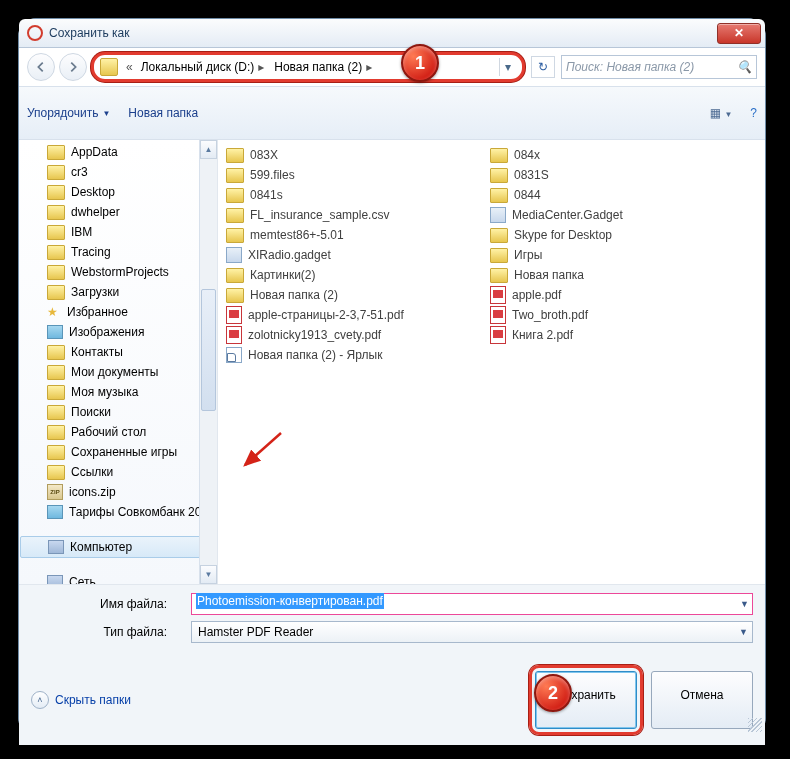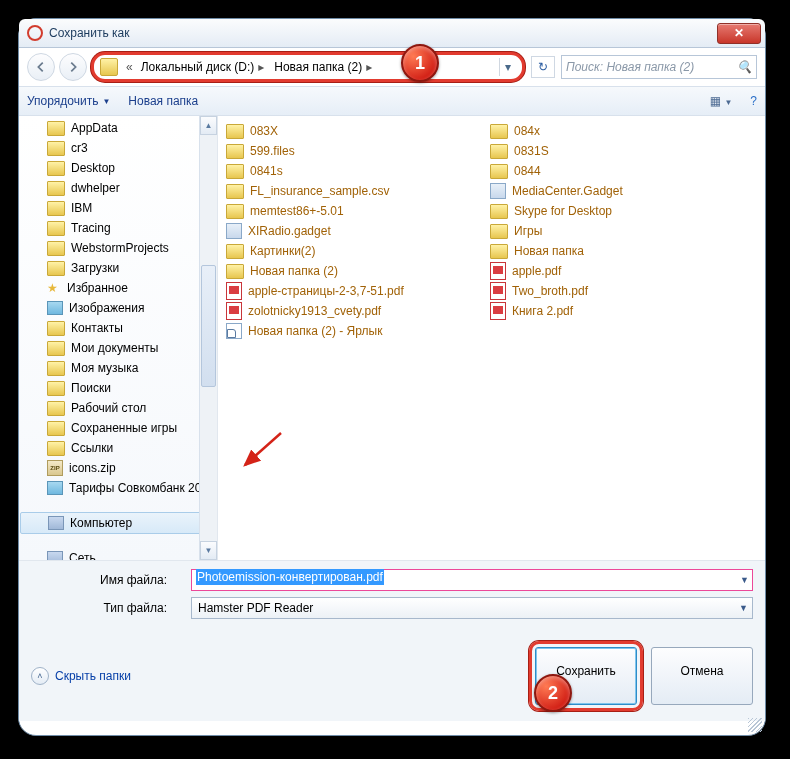--- a/index.html
+++ b/index.html
@@ -15,41 +15,41 @@
 .crumb-wrap{flex:1;display:flex;align-items:center;height:24px;border:3px solid #e23b2f;border-radius:14px;padding:0 6px;background:#fff;min-width:0;position:relative;box-shadow:0 0 0 1px #a81e14}
 .crumb-wrap .mini{width:16px;height:16px;background:linear-gradient(#fff2a6,#e7c64f);border:1px solid #c9a838;border-radius:2px;margin-right:4px;flex-shrink:0}
 .crumb{display:flex;align-items:center;gap:4px;padding:0 4px;color:#000;white-space:nowrap}
 .crumb .arr{color:#555}
 .crumb .chev{width:8px;color:#555}
 .crumb-right{margin-left:auto;color:#4a6;display:flex;gap:2px;align-items:center}
 .crumb-right .dd{width:16px;height:18px;border-left:1px solid #d0d7e0;display:flex;align-items:center;justify-content:center;color:#4a6a8a}
 .refresh{width:22px;height:20px;border:1px solid #cfd8e3;display:flex;align-items:center;justify-content:center;color:#2a5ca0;margin:0 2px}
 .searchbox{width:186px;height:22px;border:1px solid #b7c6d8;display:flex;align-items:center;padding:0 4px;color:#8a98a8;font-style:italic}
 .searchbox .sicon{margin-left:auto;color:#5a7aa0}
-.toolbar{height:28px;background:linear-gradient(#f6f9fc,#e6eef7);border-top:1px solid #d8e1ec;border-bottom:1px solid #d8e1ec;display:flex;align-items:center;padding:0 8px;color:#1b3f8c;gap:18px}
+.toolbar{height:28px;background:linear-gradient(#f6f9fc,#e6eef7);border-top:1px solid #d8e1ec;border-bottom:1px solid #d8e1ec;display:flex;align-items:center;padding:12px 8px;color:#1b3f8c;gap:18px}
 .toolbar .t-item{display:flex;align-items:center;gap:4px;cursor:default}
 .toolbar .spacer{flex:1}
 .toolbar .iconbtn{color:#4c6a92}
 .body{display:flex;height:444px;position:relative}
 .tree{width:198px;border-right:1px solid #e1e7ee;overflow:hidden;background:linear-gradient(#fff,#f5f8fc);position:relative}
 .tree-inner{padding-top:2px}
 .tree-item{display:flex;align-items:center;height:20px;padding-left:28px;gap:6px;color:#000;white-space:nowrap}
 .tree-item.sel{background:linear-gradient(#eaf3fb,#d7e9f8);border:1px solid #a9cce9;margin:14px 1px;padding-left:27px;border-radius:2px}
 .ti-folder{width:16px;height:13px;background:linear-gradient(#fff2a6,#e7c64f);border:1px solid #c9a838;border-radius:1px;flex-shrink:0}
 .ti-star{width:14px;height:14px;color:#e7b83c;flex-shrink:0}
 .ti-img{width:14px;height:12px;background:linear-gradient(#a7d8f0,#6fb8df);border:1px solid #5a95b8;flex-shrink:0}
 .ti-zip{width:14px;height:14px;background:linear-gradient(#f4e9c8,#d9c78f);border:1px solid #b09c5d;flex-shrink:0;display:flex;align-items:center;justify-content:center;font-size:6px;font-weight:bold;color:#5a4a10}
 .ti-comp{width:14px;height:12px;background:linear-gradient(#c8d8ef,#a0b8d8);border:1px solid #7a96b8;flex-shrink:0}
 .tree-scroll{position:absolute;right:0;top:0;bottom:0;width:17px;background:#eef2f6;border-left:1px solid #d8e1ec;display:flex;flex-direction:column}
 .tree-scroll .sbtn{height:17px;background:linear-gradient(#fbfcfe,#e3ebf4);border:1px solid #c6d2e0;margin:0;display:flex;align-items:center;justify-content:center;color:#5a7aa0;font-size:8px}
 .tree-scroll .track{flex:1;position:relative}
 .tree-scroll .thumb{position:absolute;left:1px;right:1px;top:130px;height:120px;background:linear-gradient(#e8eff8,#d2dfef);border:1px solid #b4c6dc;border-radius:2px}
 .files{flex:1;padding:6px 0 0 8px;display:flex;flex-direction:row;gap:40px;position:relative}
 .col{display:flex;flex-direction:column;gap:2px;width:224px}
-.fitem{display:flex;align-items:center;gap:6px;height:18px;color:#a16207;white-space:nowrap}
+.fitem{display:flex;align-items:center;gap:6px;height:18px;color:#404040;white-space:nowrap}
 .fitem .fi-folder{width:16px;height:13px;background:linear-gradient(#fff2a6,#e7c64f);border:1px solid #c9a838;border-radius:1px;flex-shrink:0}
 .fitem .fi-pdf{width:14px;height:16px;background:#fff;border:1px solid #c8353a;position:relative;flex-shrink:0}
 .fitem .fi-pdf:after{content:"";position:absolute;left:2px;top:3px;right:2px;height:8px;background:#da3d42}
 .fitem .fi-gad{width:14px;height:14px;border:1px solid #8aa8c8;background:linear-gradient(#e8f0f8,#c8d8ec);flex-shrink:0}
 .fitem .fi-short{width:14px;height:14px;border:1px solid #8aa8c8;background:#fff;position:relative;flex-shrink:0}
 .fitem .fi-short:after{content:"";position:absolute;left:0;bottom:0;width:7px;height:7px;background:#fff;border:1px solid #5a7aa0;border-radius:0 3px 0 0}
 .arrow-anno{position:absolute;left:218px;top:410px;color:#d42318;pointer-events:none}
 .bottom{border-top:1px solid #e1e7ee;background:#f1f5f9;padding:8px 12px 10px 12px}
 .formrow{display:flex;align-items:center;margin-bottom:6px}
 .formrow .lab{width:136px;text-align:right;padding-right:24px;color:#000}

